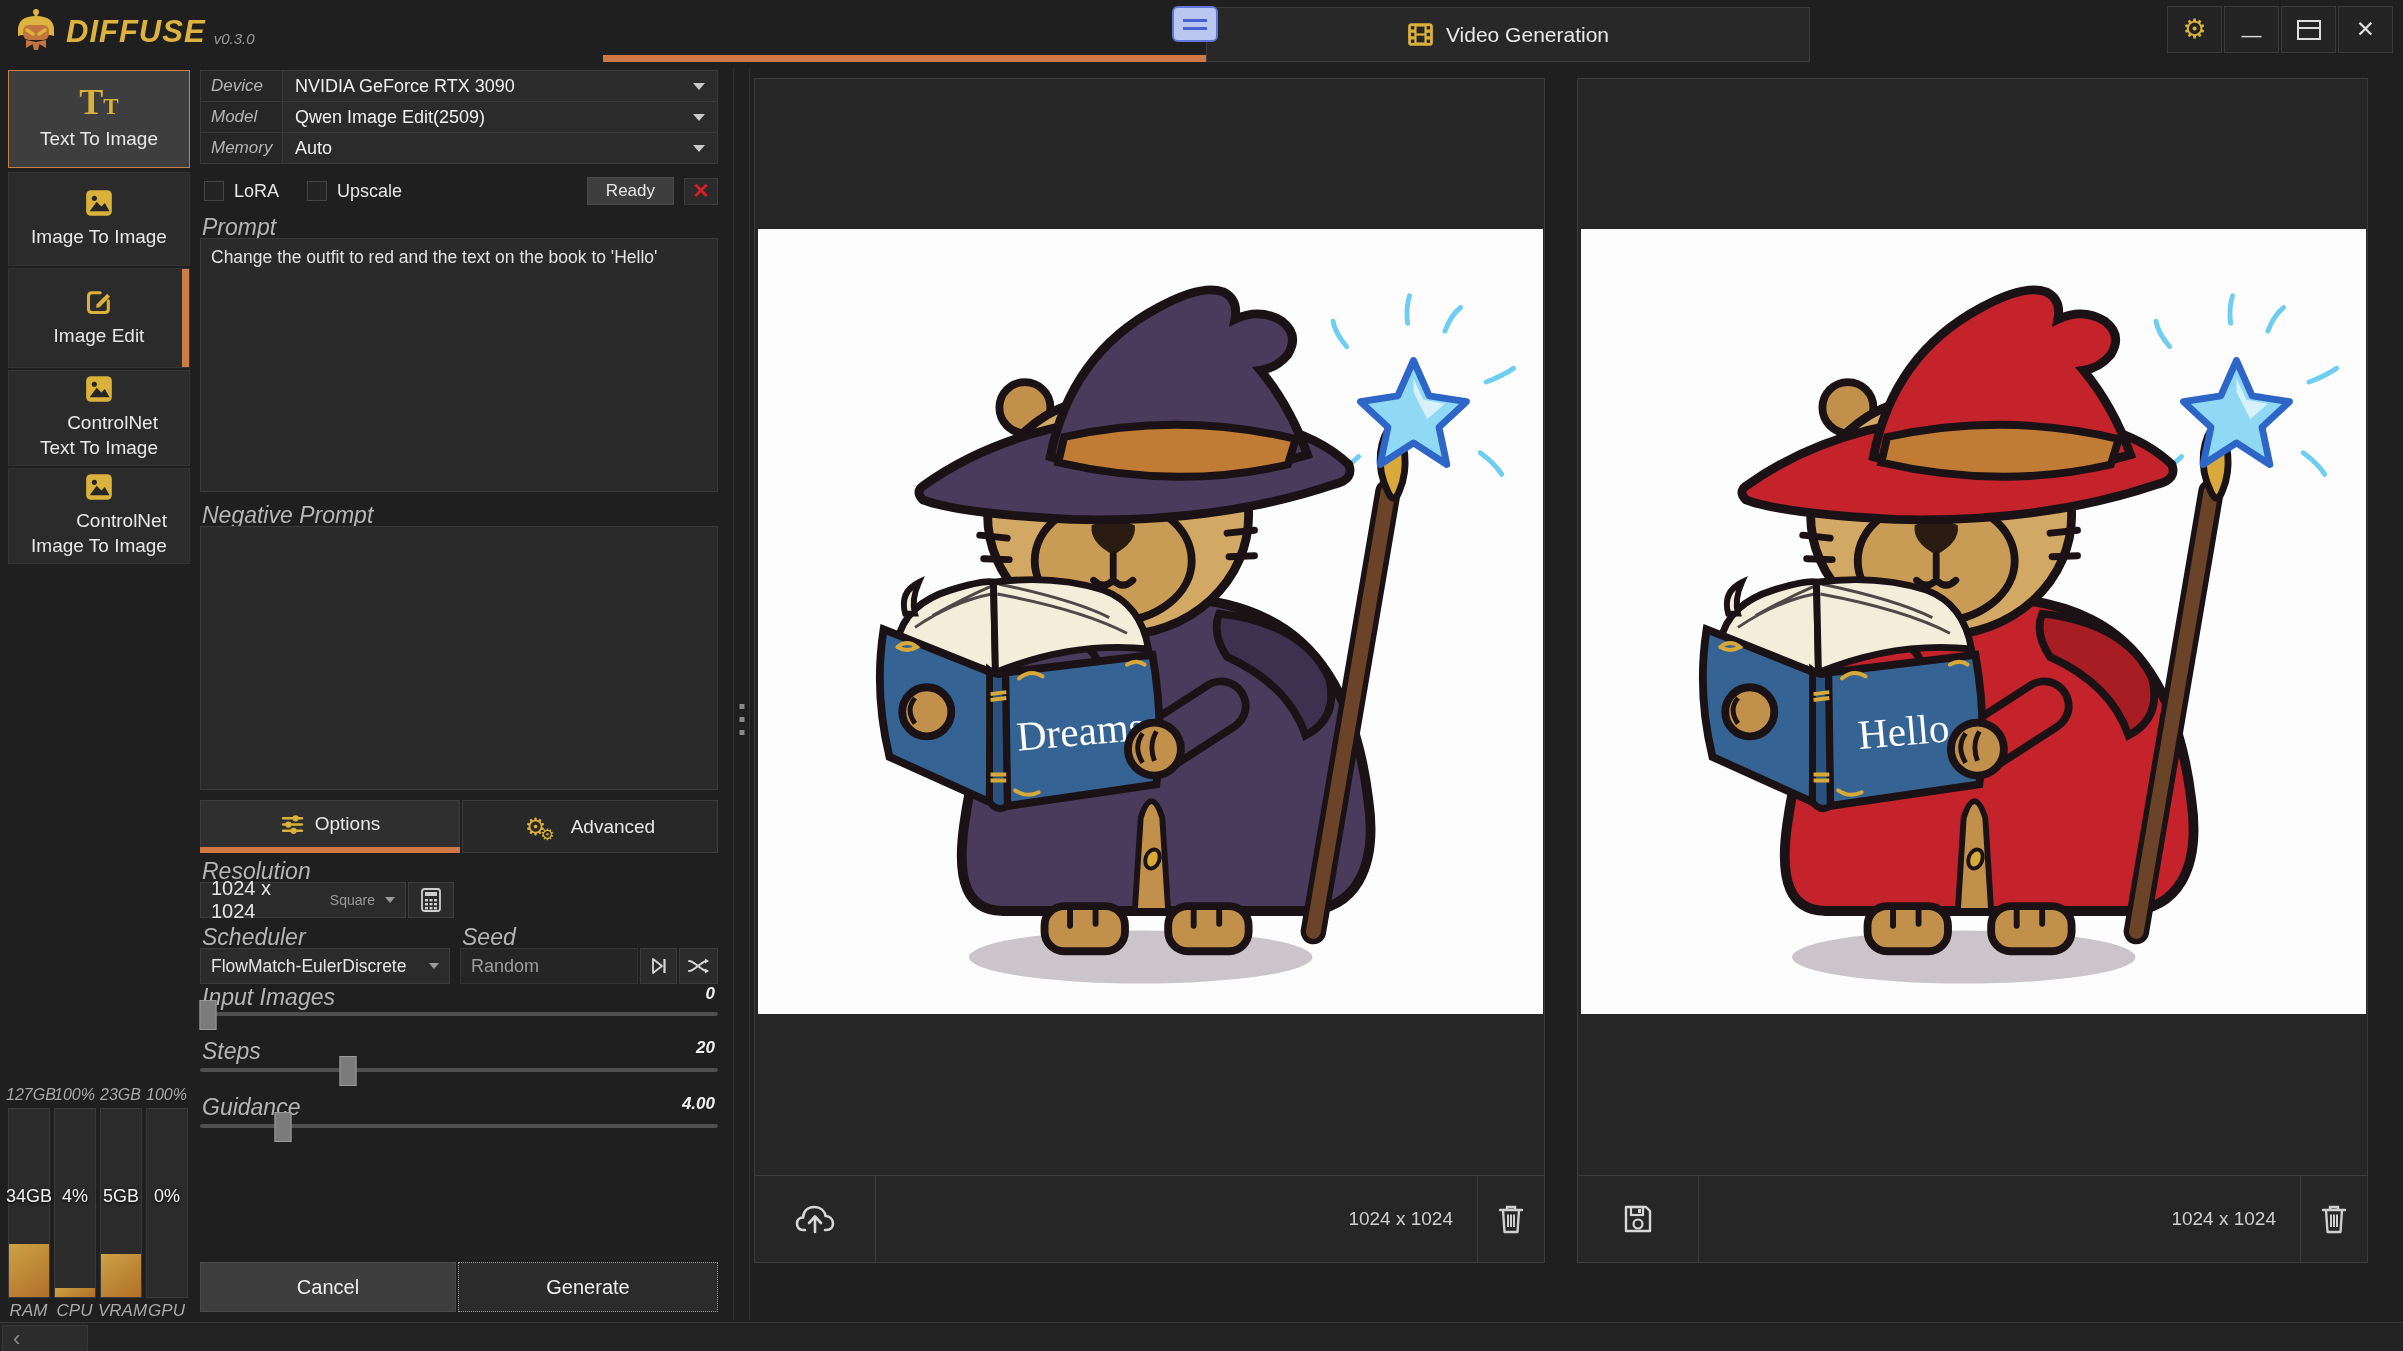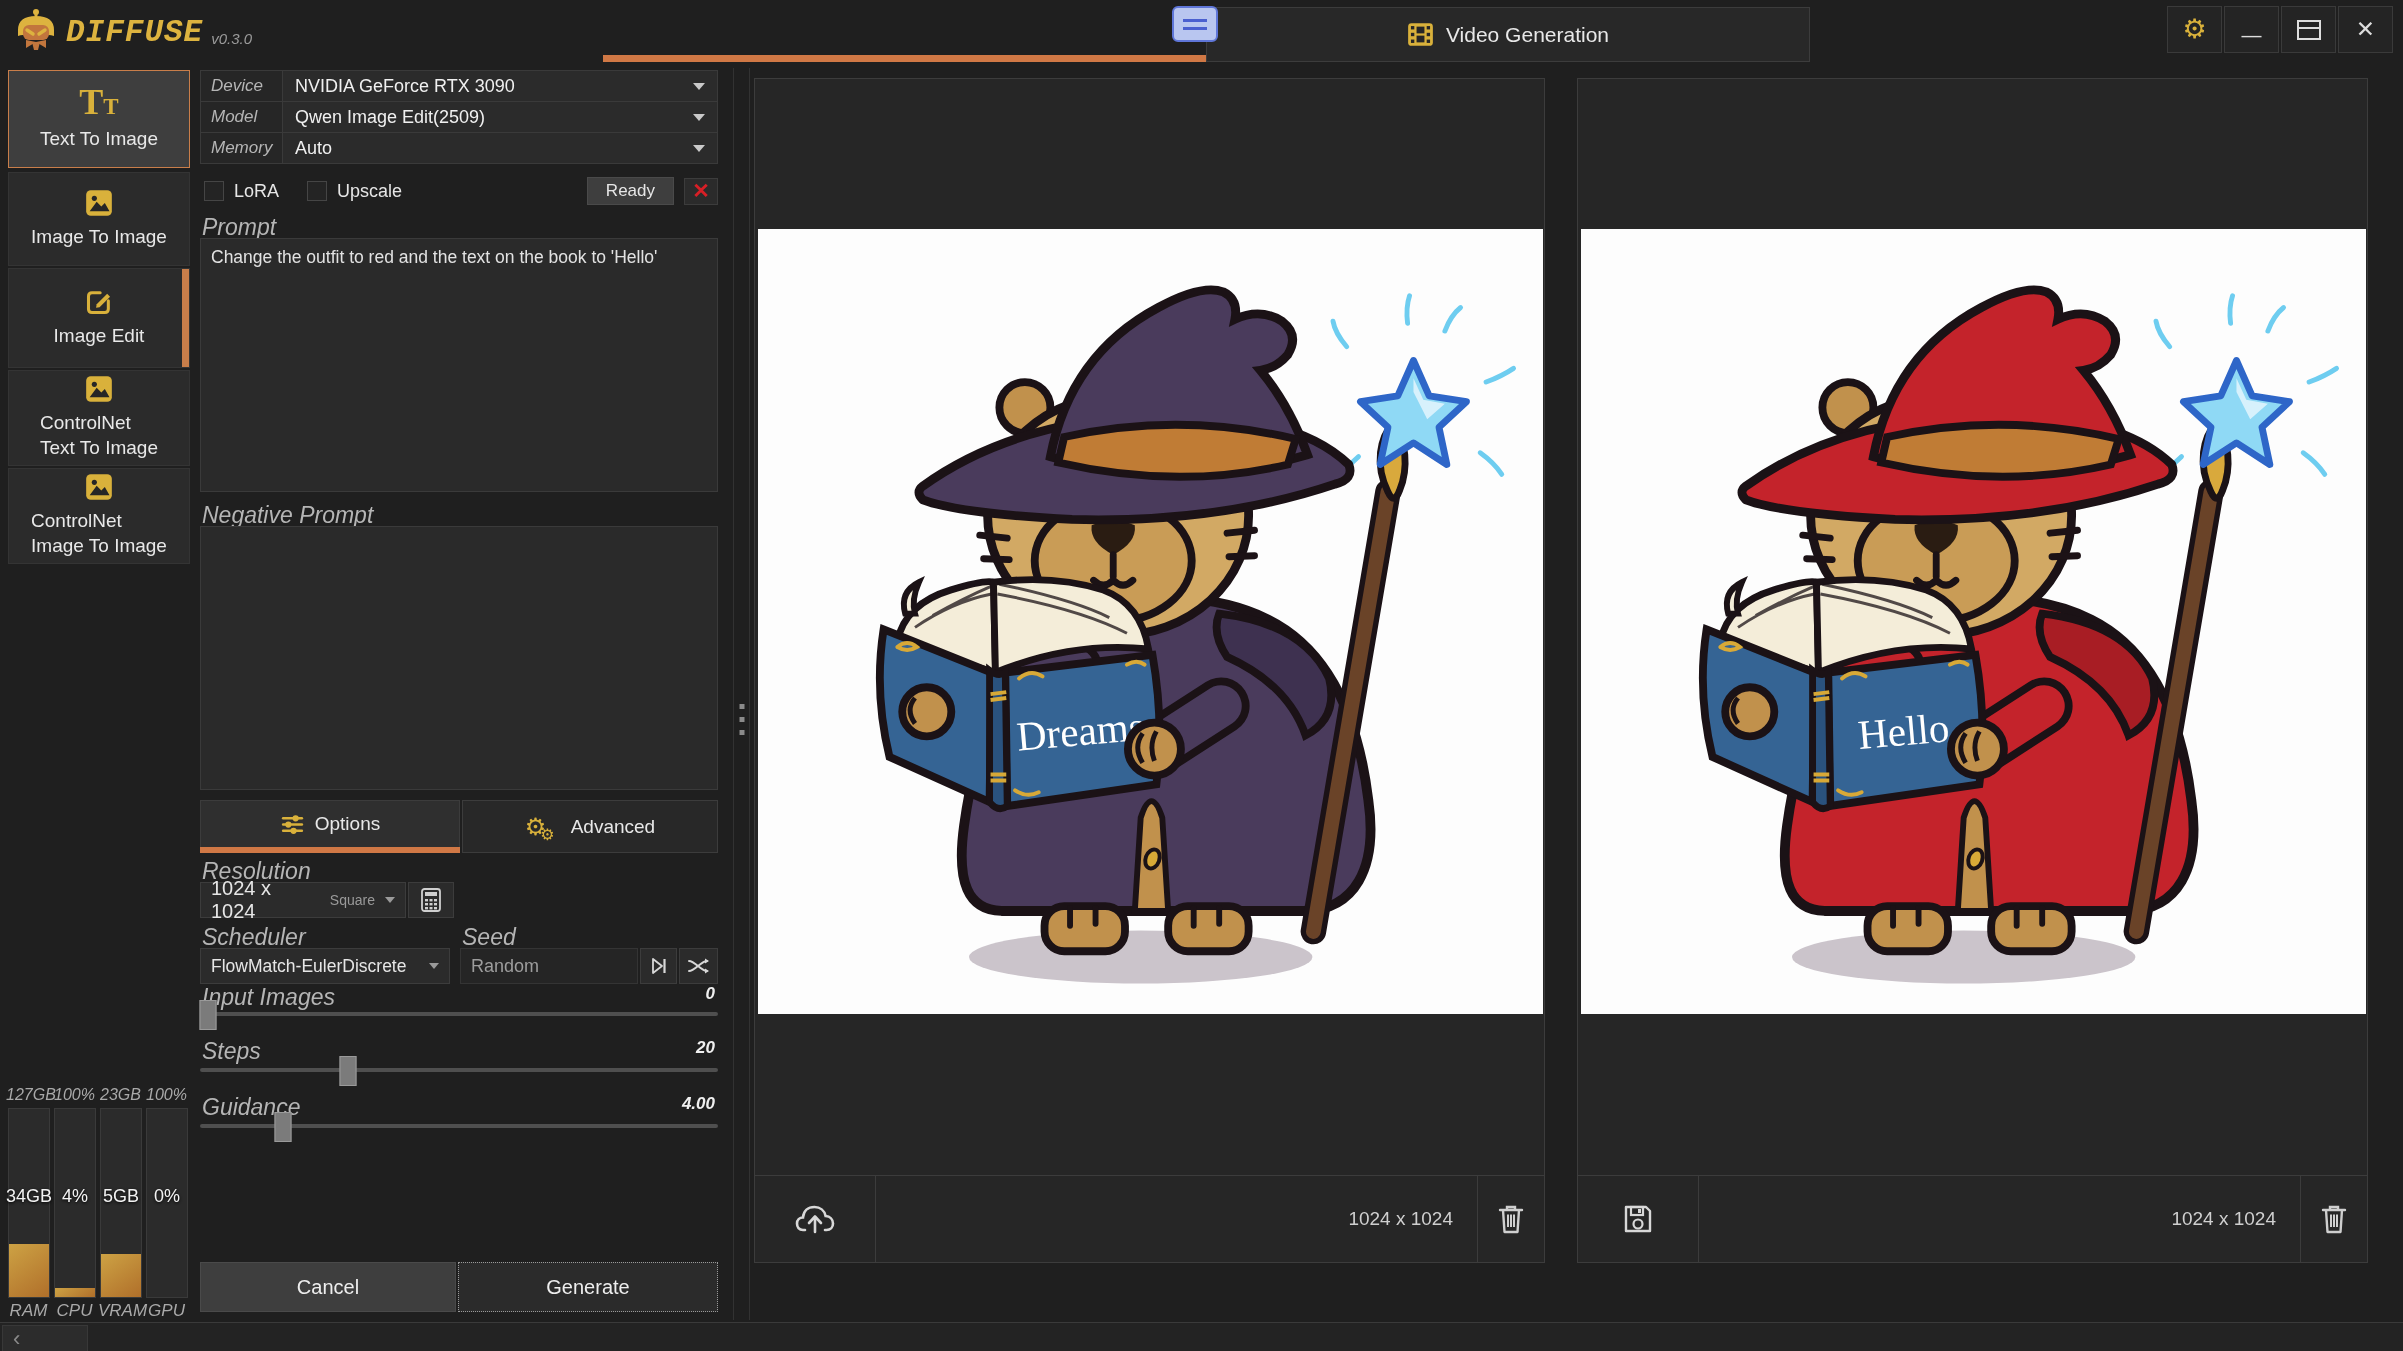--- a/index.html
+++ b/index.html
@@ -4,29 +4,29 @@
 <style>
   html,body{margin:0;padding:0;background:#111;}
   #app{position:relative;width:2403px;height:1351px;background:#1f1f1f;overflow:hidden;
        font-family:"Liberation Sans",sans-serif;color:#e6e6e6;}
   .abs{position:absolute;}
   .box{background:#2b2b2b;border:1px solid #3c3c3c;box-sizing:border-box;}
   .lbl{font-style:italic;color:#b5b5b5;font-size:23px;}
   .val-num{font-style:italic;color:#efefef;font-size:17px;font-weight:bold;}
   .caret{width:0;height:0;border-left:6px solid transparent;border-right:6px solid transparent;border-top:7px solid #c9c9c9;}
   
-  .logo-text{font-size:31px;font-weight:bold;font-style:italic;color:#ddb33f;letter-spacing:1px;font-family:Liberation Mono, monospace;}
+  .logo-text{font-size:31px;font-weight:bold;font-style:italic;color:#ddb33f;letter-spacing:1px;}
   .ver{font-size:15px;font-style:italic;color:#9a9a9a;}
   .tab{box-sizing:border-box;background:#282828;border:1px solid #3c3c3c;display:flex;align-items:center;justify-content:center;gap:12px;font-size:21px;color:#e8e8e8;}
   .tab-underline{background:#d07845;}
   .winbtn{box-sizing:border-box;background:#242424;border:1px solid #3a3a3a;display:flex;align-items:center;justify-content:center;}
   .drag-handle{background:#b9c6f0;border:2px solid #5f76d8;border-radius:6px;box-sizing:border-box;display:flex;flex-direction:column;align-items:center;justify-content:center;gap:5px;}
   .drag-handle i{display:block;width:24px;height:3px;background:#4a5fd0;}
   
-  .side-item{box-sizing:border-box;background:#2b2b2b;border:1px solid #343434;display:flex;flex-direction:column;align-items:center;justify-content:center;gap:8px;font-size:19px;color:#e8e8e8;text-align:left;line-height:1.3;}
+  .side-item{box-sizing:border-box;background:#2b2b2b;border:1px solid #343434;display:flex;flex-direction:column;align-items:center;justify-content:center;gap:8px;font-size:19px;color:#e8e8e8;text-align:right;line-height:1.3;}
   .side-item.selected{background:#3e3e3e;border:1px solid #c97e4a;}
   .accent-bar{position:absolute;right:0;top:0;width:7px;height:100%;background:#c97e4a;}
   .icon-y{color:#d9b13b;fill:#d9b13b;}
   
   .cfg-label{box-sizing:border-box;border:1px solid #3a3a3a;background:#262626;display:flex;align-items:center;padding-left:10px;font-style:italic;color:#b5b5b5;font-size:17px;}
   .cfg-value{box-sizing:border-box;border:1px solid #3a3a3a;background:#2b2b2b;display:flex;align-items:center;padding:0 12px;font-size:18px;color:#f0f0f0;}
   .cfg-value .caret{margin-left:auto;}
   .checkbox{width:20px;height:20px;background:#242424;border:1px solid #454545;box-sizing:border-box;}
   .txtarea{box-sizing:border-box;background:#2a2a2a;border:1px solid #3a3a3a;padding:8px 10px;font-size:17.5px;color:#e2e2e2;white-space:pre-wrap;}
   .opt-tab{box-sizing:border-box;display:flex;align-items:center;justify-content:center;gap:10px;font-size:19px;color:#e8e8e8;background:#282828;border:1px solid #3c3c3c;}

